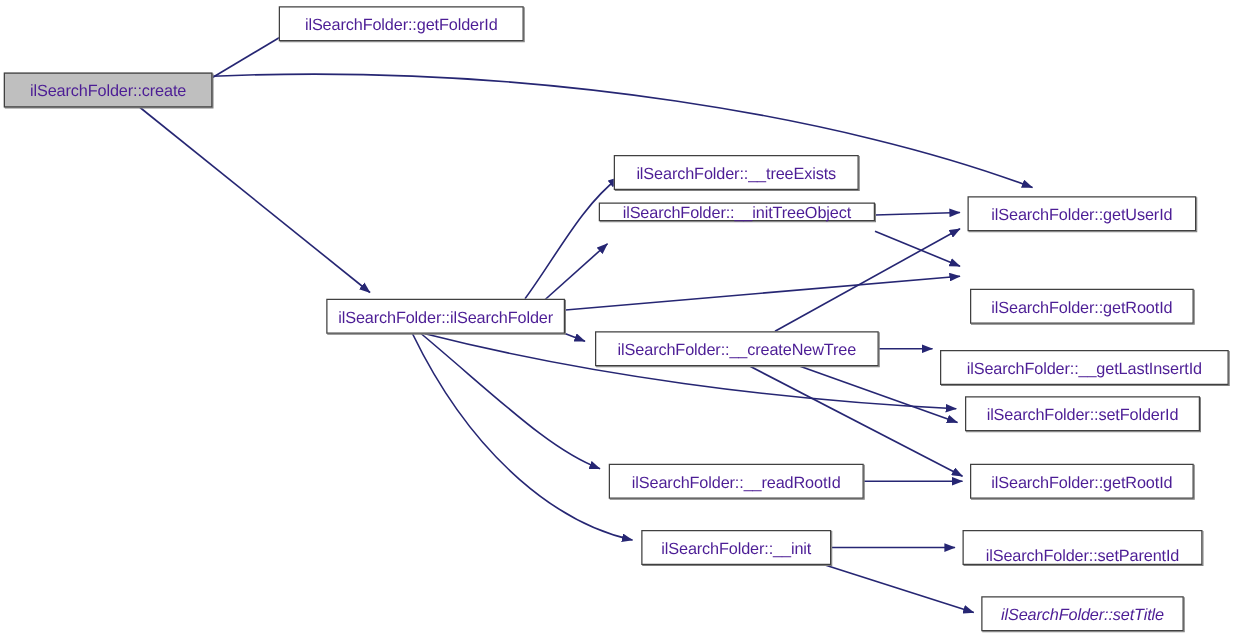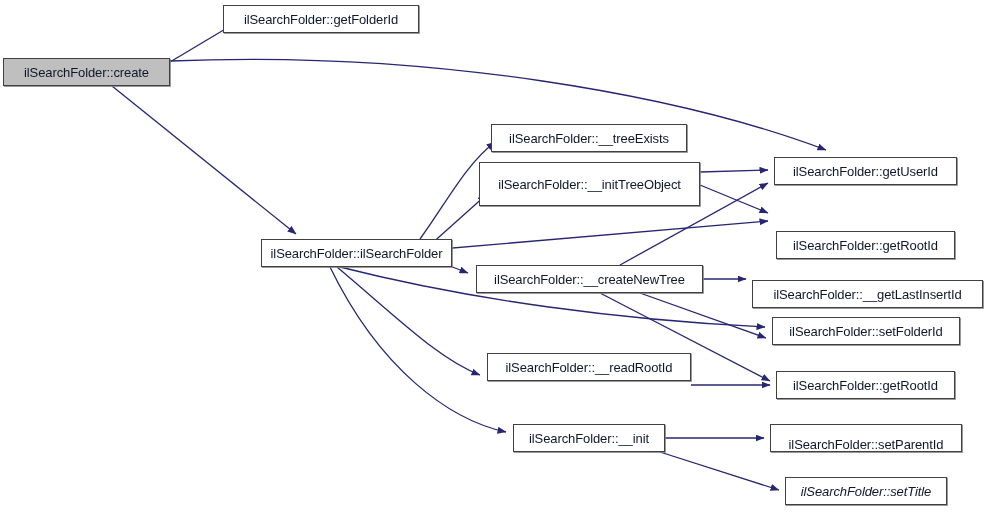--- a/index.html
+++ b/index.html
@@ -25,21 +25,21 @@
     pointer-events: none;
   }
   .node {
     position: absolute;
     box-sizing: border-box;
     display: flex;
     align-items: center;
     justify-content: center;
     background: #ffffff;
     border: 1px solid #404040;
-    color: #0f172a;
+    color: #4c1d95;
     font-size: 13px;
     line-height: 1;
     white-space: nowrap;
     letter-spacing: -0.1px;
     box-shadow: 0.8px 0.8px 0 #808080;
   }
   .node.root {
     background: #bfbfbf;
     border: 1px solid #404040;
   }
@@ -86,27 +86,27 @@
       </div>
       <div class="node" style="left: 223px; top: 5px; width: 196px; height: 28px;">
         <span class="node-label">ilSearchFolder::getFolderId</span>
       </div>
       <div class="node" style="left: 217px; top: 239px; width: 191px; height: 28px; margin-left: 44px;">
         <span class="node-label">ilSearchFolder::ilSearchFolder</span>
       </div>
       <div class="node" style="left: 491px; top: 110px; width: 196px; height: 28px; margin-top: 14px;">
         <span class="node-label">ilSearchFolder::__treeExists</span>
       </div>
-      <div class="node" style="left: 479px; top: 162px; width: 221px; height: 44px;">
+      <div class="node" style="left: 479px; top: 162px; width: 221px; height: 15px;">
         <span class="node-label">ilSearchFolder::__initTreeObject</span>
       </div>
       <div class="node" style="left: 476px; top: 265px; width: 227px; height: 28px;">
         <span class="node-label">ilSearchFolder::__createNewTree</span>
       </div>
-      <div class="node" style="left: 487px; top: 353px; width: 204px; height: 28px;">
+      <div class="node" style="left: 487px; top: 371px; width: 204px; height: 28px;">
         <span class="node-label">ilSearchFolder::__readRootId</span>
       </div>
       <div class="node" style="left: 513px; top: 424px; width: 152px; height: 28px;">
         <span class="node-label">ilSearchFolder::__init</span>
       </div>
       <div class="node" style="left: 774px; top: 157px; width: 183px; height: 28px;">
         <span class="node-label">ilSearchFolder::getUserId</span>
       </div>
       <div class="node" style="left: 776px; top: 211px; width: 179px; height: 28px; margin-top: 20px;">
         <span class="node-label">ilSearchFolder::getRootId</span>

